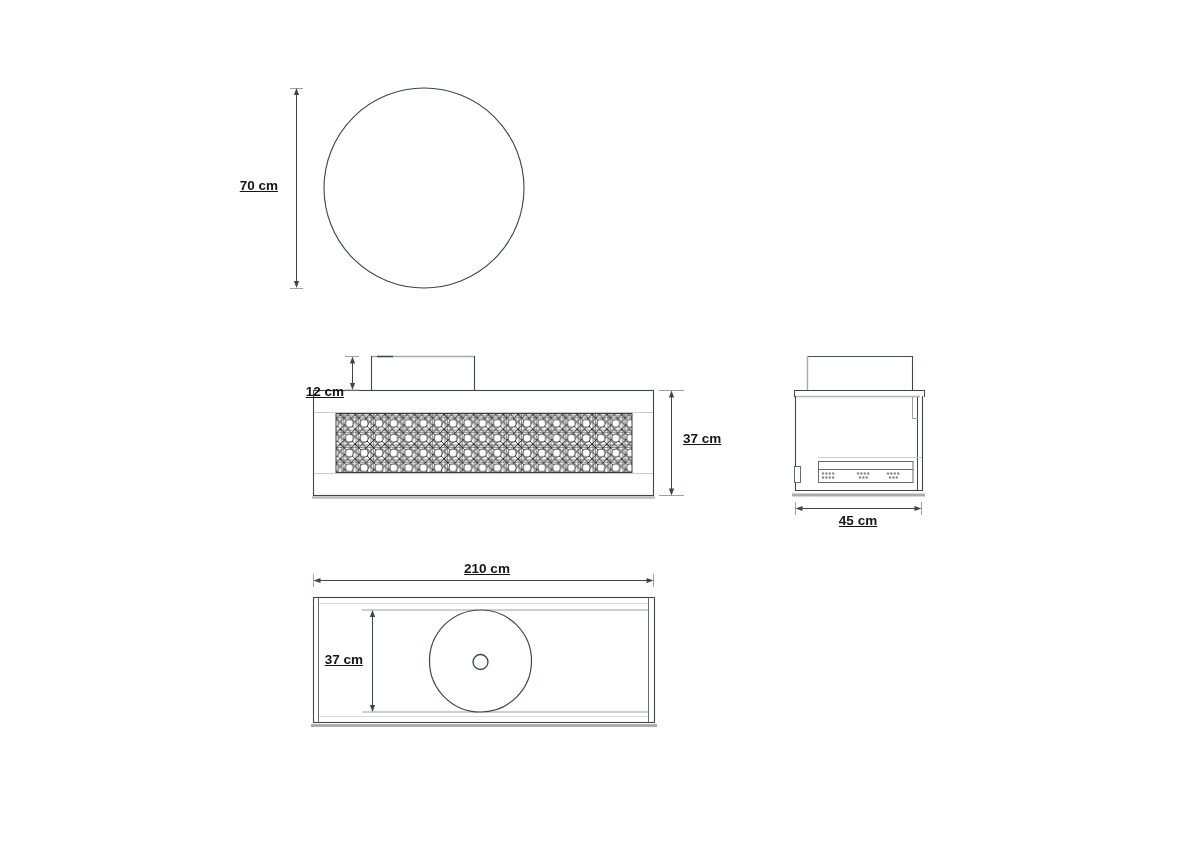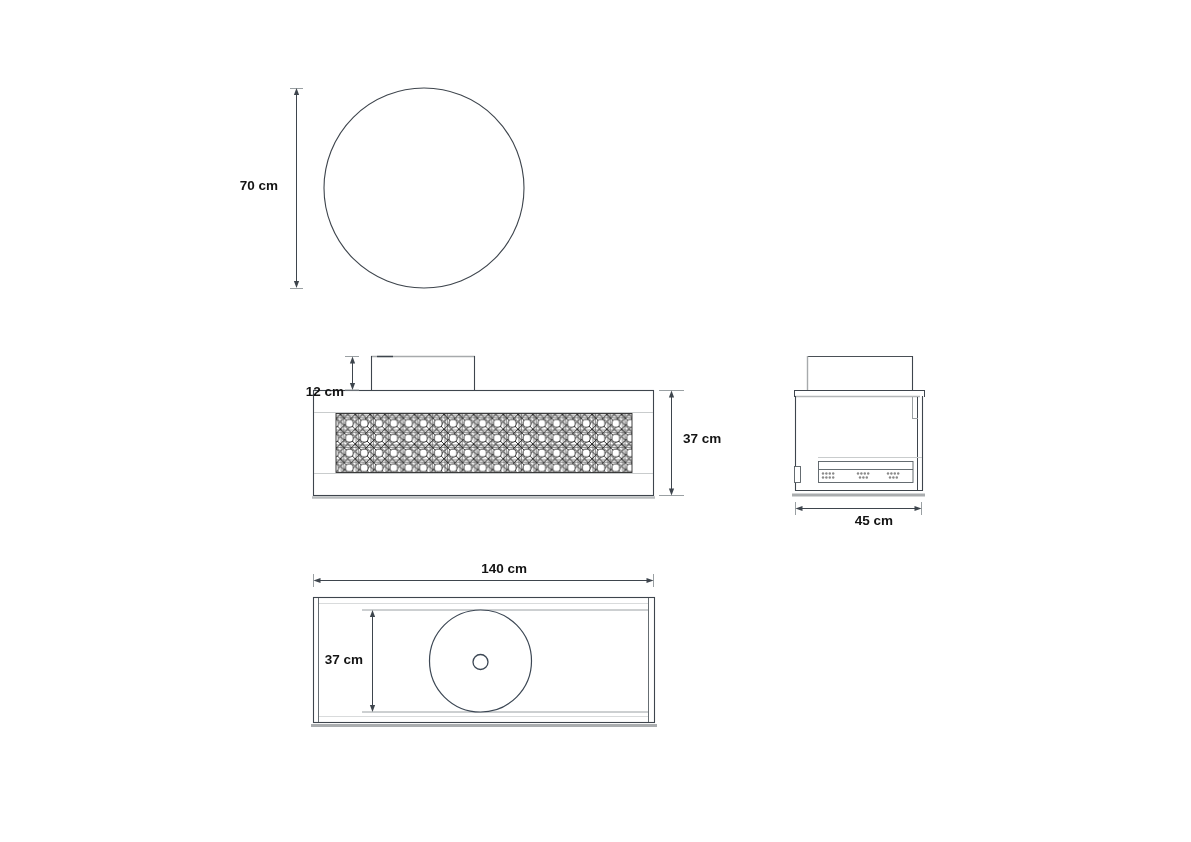--- a/index.html
+++ b/index.html
@@ -20,23 +20,24 @@
     left: 0;
     top: 0;
   }
   .dim-label {
     position: absolute;
     font-size: 13.5px;
     font-weight: bold;
     color: #141414;
     line-height: 16px;
     white-space: nowrap;
+    text-decoration: underline;
   }
   .align-right  { text-align: right; }
-  .align-center { text-align: right; }
+  .align-center { text-align: center; }
   .align-left   { text-align: left; }
 </style>
 </head>
 <body>
 
 <div class="canvas">
 
   <svg width="1191" height="842" viewBox="0 0 1191 842">
     <defs>
       <pattern id="cane" width="14.8" height="14.8" patternUnits="userSpaceOnUse">
@@ -177,17 +178,17 @@
   </svg>
 
   <div class="dim-label align-right" style="left:234px; top:178px; width:44px;">70 cm</div>
 
   <div class="dim-label align-right" style="left:304px; top:384px; width:40px;">12 cm</div>
 
   <div class="dim-label align-left" style="left:683px; top:431px; width:46px;">37 cm</div>
 
   <div class="dim-label align-center" style="left:823px; top:513px; width:70px;">45 cm</div>
 
-  <div class="dim-label align-center" style="left:447px; top:561px; width:80px;">140 cm</div>
+  <div class="dim-label align-center" style="left:447px; top:561px; width:80px;">210 cm</div>
 
   <div class="dim-label align-right" style="left:319px; top:652px; width:44px;">37 cm</div>
 
 </div>
 
 </body></html>

